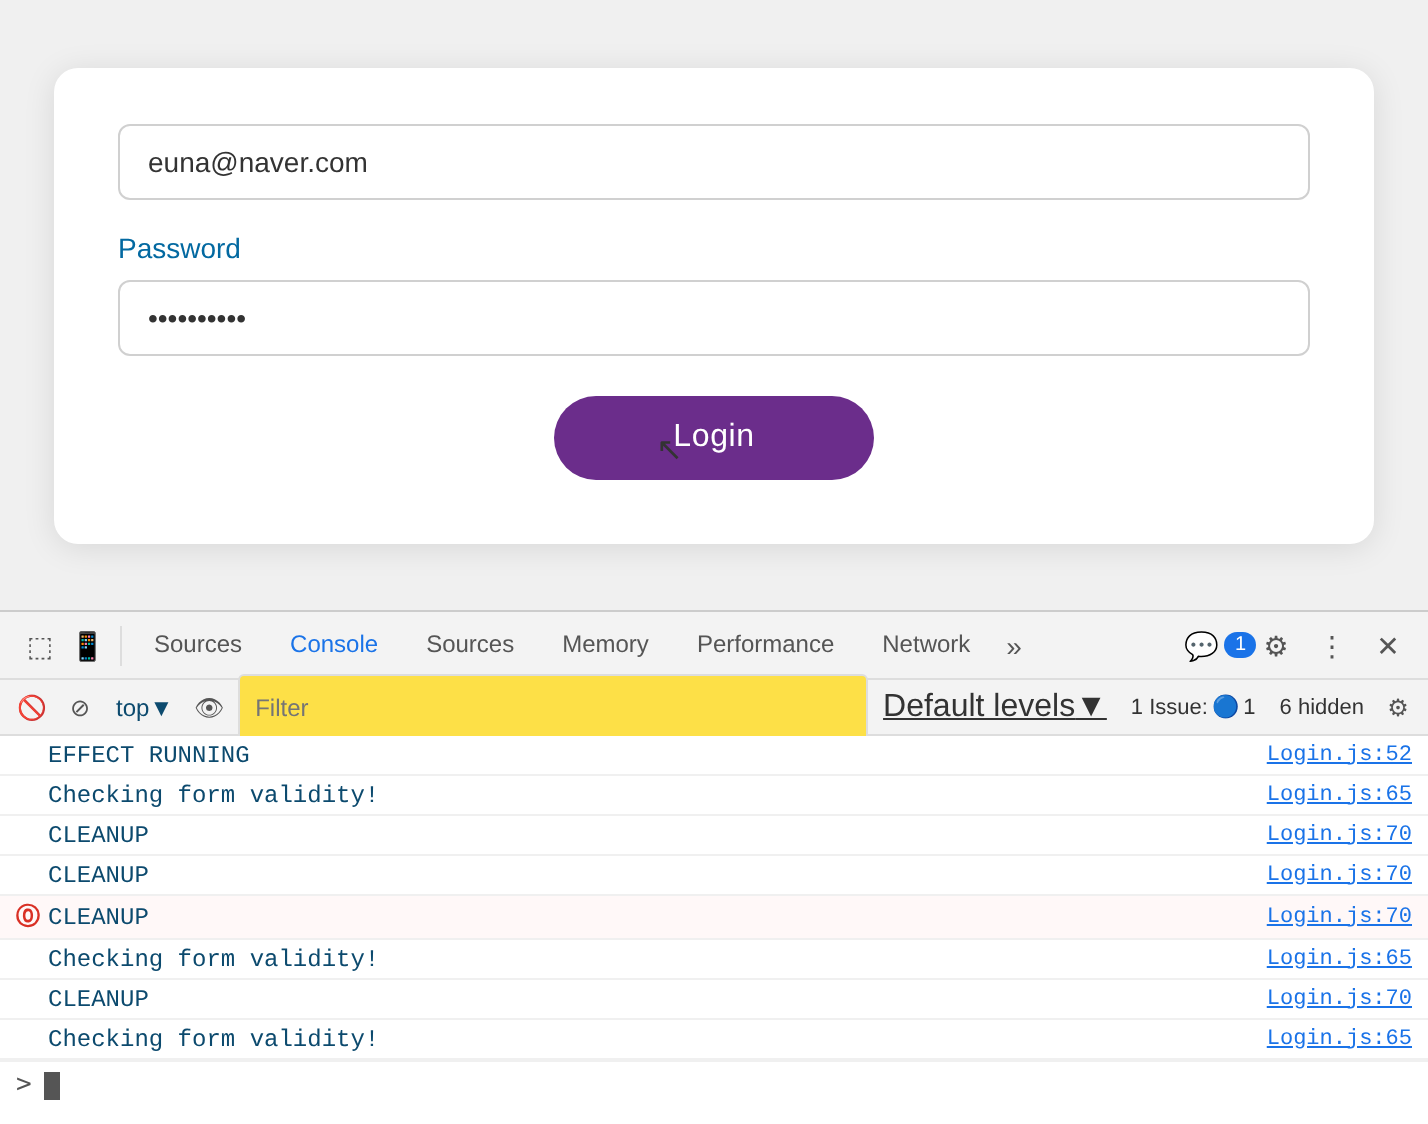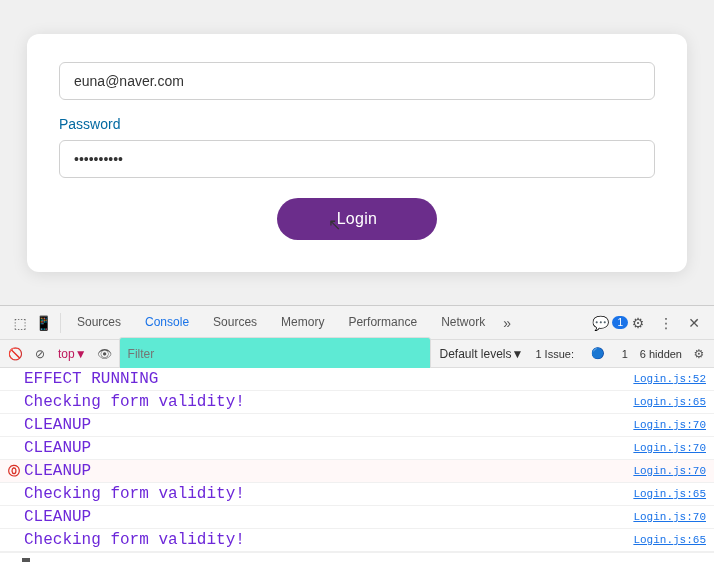--- a/index.html
+++ b/index.html
@@ -198,51 +198,52 @@
       font-size: 12px;
       border-radius: 2px;
     }
 
     .top-selector {
       display: flex;
       align-items: center;
       background: none;
       border: none;
       font-size: 12px;
-      color: #be185d;
+      color: #0c4a6e;
       cursor: pointer;
       padding: 2px 4px;
       border-radius: 2px;
     }
 
     .filter-input {
       flex: 1;
       height: 20px;
       border: 1px solid #ddd;
       border-radius: 3px;
       padding: 16px 8px;
       font-size: 12px;
-      background: #5eead4;
+      background: #fde047;
       color: #666;
     }
 
     .default-levels {
       display: flex;
       align-items: center;
-      font-size: 12px;
+      font-size: 16px;
       color: #333;
       cursor: pointer;
       padding: 2px 4px;
       white-space: nowrap;
+      text-decoration: underline;
     }
 
     .issue-badge {
       display: flex;
       align-items: center;
-      gap: 17px;
+      gap: 2px;
       font-size: 11px;
       color: #333;
       padding: 0 4px;
       white-space: nowrap;
     }
 
     .issue-icon {
       color: #1a73e8;
       font-size: 11px;
     }
@@ -286,22 +287,22 @@
 
     .log-icon {
       width: 16px;
       flex-shrink: 0;
       text-align: center;
       font-size: 11px;
     }
 
     .log-text {
       flex: 1;
-      color: #6d28d9;
-      font-size: 16px;
+      color: #0c4a6e;
+      font-size: 12px;
     }
 
     .log-source {
       color: #1a73e8;
       font-size: 11px;
       margin-left: 20px;
       cursor: pointer;
       white-space: nowrap;
       text-decoration: underline;
     }

